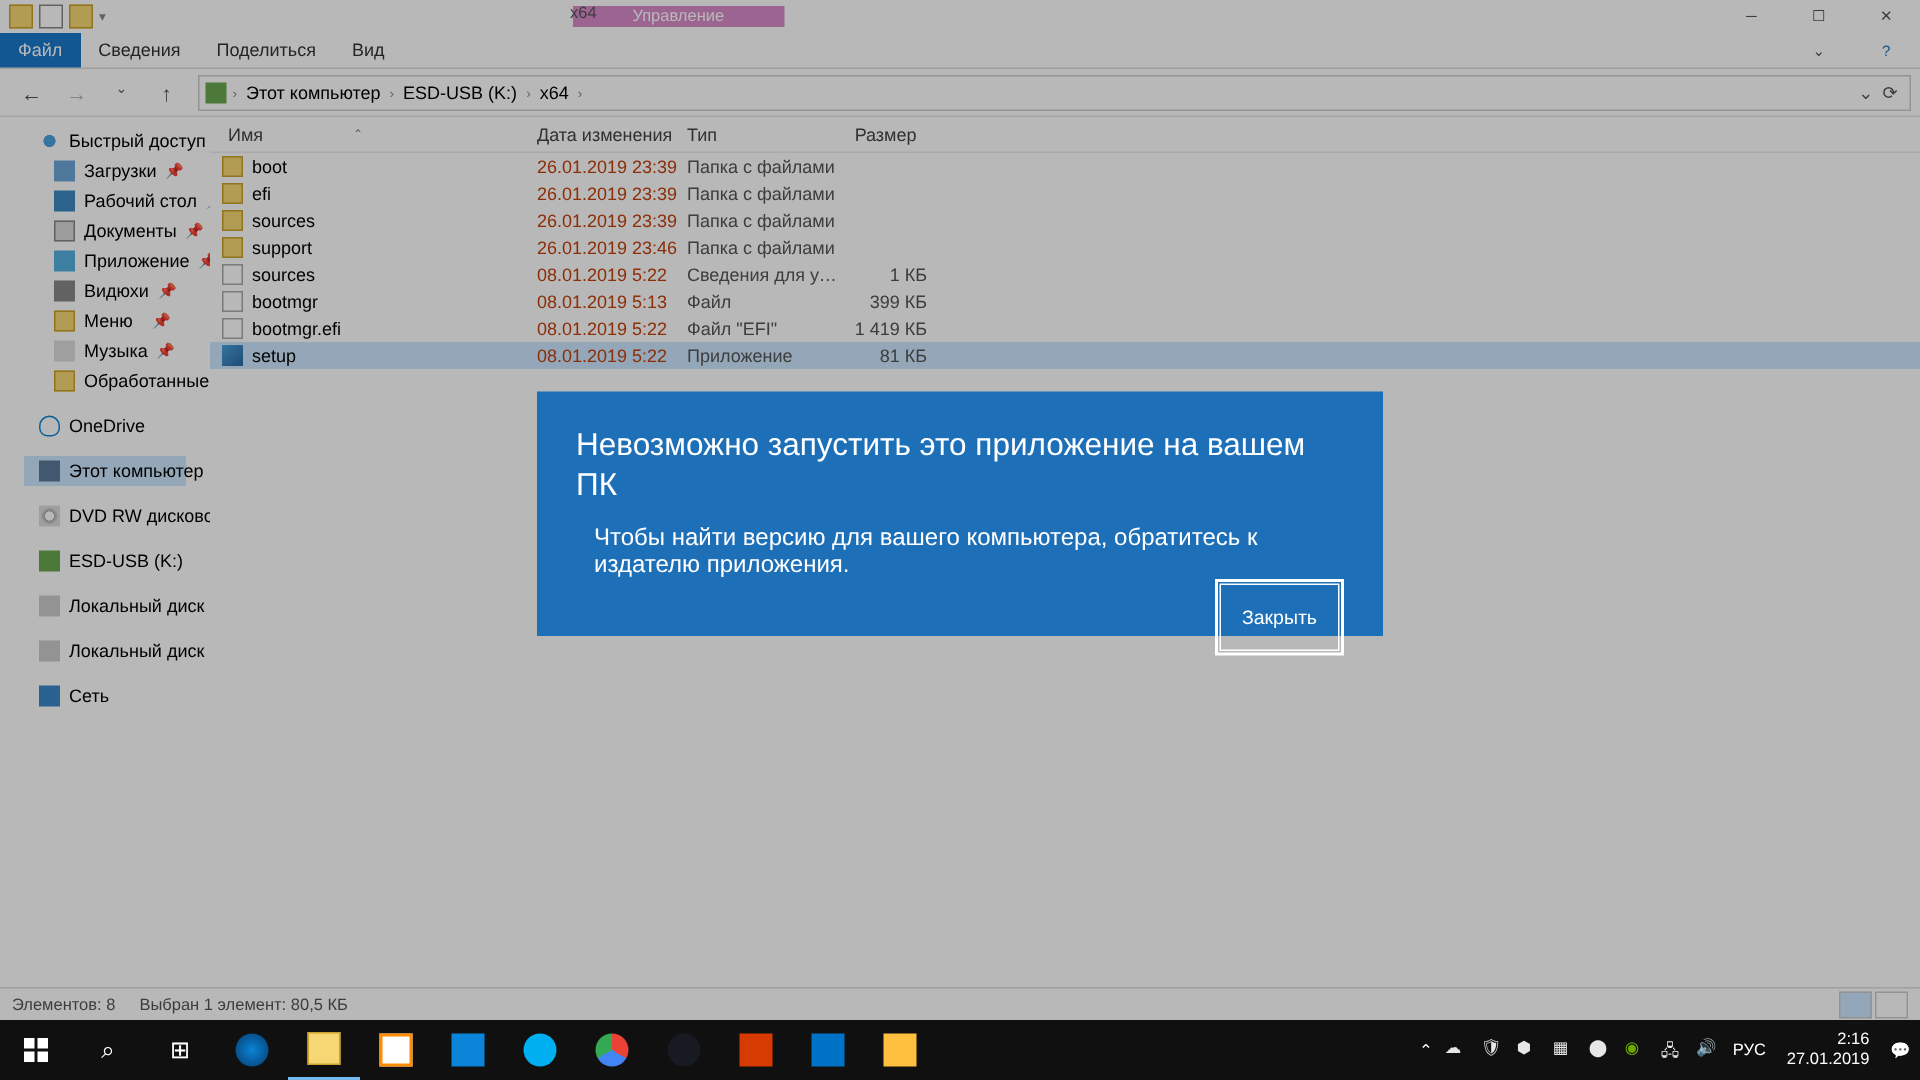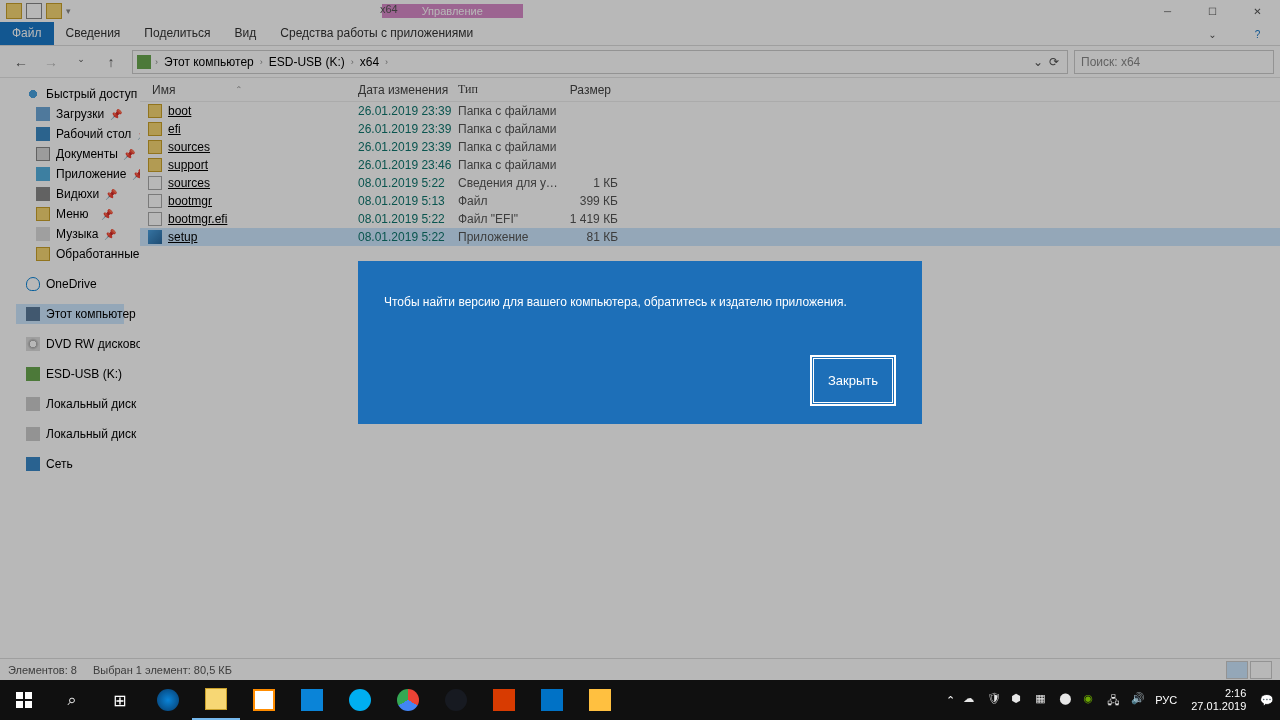--- a/index.html
+++ b/index.html
@@ -57,45 +57,45 @@
 .ic-disk{background:#ccc;}
 .ic-net{background:#3a88c8;}
 .pin{ color:#888; font-size:10px; margin-left:auto; padding-right:4px;}
 .side-gap{height:10px;}
 
 .content { flex: 1; display: flex; flex-direction: column; }
 .col-headers { display: flex; height: 24px; align-items: center; font-size: 12px; color: #444; border-bottom: 1px solid #eee; padding-left:8px;}
 .col-name { width: 210px; padding-left:4px; display:flex; align-items:center; gap:60px;}
 .sort-ind{font-size:8px;color:#888;}
 .col-date { width: 100px; }
-.col-type { width: 100px; font-family: Liberation Serif, serif; }
+.col-type { width: 100px; }
 .col-size { width: 60px; text-align:right;}
 .col-headers > div { border-right: 1px solid transparent; padding-right:6px;}
 
 .file-rows { font-size: 12px; }
 .file-row { display: flex; height: 18px; align-items: center; padding-left:8px;}
 .file-row.sel { background: #cde8ff; }
-.fr-name { width: 210px; display: flex; align-items: flex-start; gap: 6px; text-decoration: underline; }
+.fr-name { width: 210px; display: flex; align-items: flex-start; gap: 6px; }
 .fi { width: 14px; height: 14px; flex-shrink:0;}
 .fi-folder { background:#f7d774; border:1px solid #caa12a;}
 .fi-file { background:#fff; border:1px solid #aaa;}
 .fi-app { background: linear-gradient(135deg,#4aa0e0,#2a6aa0);}
-.fr-date { width: 100px; color:#0f766e;}
+.fr-date { width: 100px; color:#c2410c;}
 .fr-type { width: 100px; color:#555; overflow:hidden; white-space:nowrap; text-overflow:ellipsis;}
 .fr-size { width: 60px; text-align:right; color:#555;}
 
 .status-bar { position:absolute; bottom:40px; left:0; right:0; height:22px; background:#fff; border-top:1px solid #ddd; display:flex; align-items:center; font-size:11px; padding:0 8px; gap:16px; color:#555;}
 .status-views{margin-left:auto; display:flex; gap:2px;}
 .view-btn{width:22px;height:18px;border:1px solid #ccc;}
 .view-btn.active{background:#cde8ff;}
 
 
 .dialog { position: absolute; left: 358px; top: 261px; width: 564px; height: 163px; background: #1d6fb8; color: #fff; z-index: 100; padding: 22px 26px 18px; display:flex; flex-direction:column;}
 .dialog h1 { font-size: 21px; font-weight: 400; line-height: 1.3; }
-.dialog p { font-size: 12px; margin-top: 12px; }
+.dialog p { font-size: 16px; margin-top: 12px; margin-left: 12px; }
 .dialog-btns { margin-top: auto; display: flex; justify-content: flex-end; }
 .dialog-btn { border: 2px solid #fff; background: transparent; color: #fff; padding: 16px 16px; font-size: 13px; outline:1px solid #fff; outline-offset:-4px;}
 
 
 .taskbar { position: absolute; bottom: 0; left: 0; right: 0; height: 40px; background: #101010; display: flex; align-items: center; z-index: 200; }
 .tb-btn { width: 48px; height: 40px; display: flex; align-items: center; justify-content: center; color: #fff; }
 .tb-icon { width: 22px; height: 22px; }
 .tb-start svg{width:16px;height:16px;}
 .tb-right { margin-left: auto; display: flex; align-items: center; gap: 8px; padding-right: 6px; color: #fff; font-size: 11px; }
 .tray-ic { width: 16px; height: 16px; opacity:0.9;}
@@ -121,21 +121,20 @@
     <div class="win-btn">☐</div>
     <div class="win-btn close">✕</div>
   </div>
 </div>
 
 <div class="ribbon-tabs">
   <div class="ribbon-tab file">Файл</div>
   <div class="ribbon-tab">Сведения</div>
   <div class="ribbon-tab">Поделиться</div>
   <div class="ribbon-tab">Вид</div>
-  <div class="ribbon-tab">Средства работы с приложениями</div>
   <div class="ribbon-help">
     <div class="win-btn">⌄</div>
     <div class="win-btn" style="color:#1979ca">?</div>
   </div>
 </div>
 
 <div class="addr-bar">
   <div class="nav-arrows">
     <span class="nav-arrow">←</span>
     <span class="nav-arrow" style="opacity:.4">→</span>
@@ -149,23 +148,20 @@
     <span class="addr-sep">›</span>
     <span class="addr-seg">ESD-USB (K:)</span>
     <span class="addr-sep">›</span>
     <span class="addr-seg">x64</span>
     <span class="addr-sep">›</span>
     <div class="addr-actions" style="margin-left:auto">
       <span>⌄</span>
       <span>⟳</span>
     </div>
   </div>
-  <div class="search-box">
-    <span>Поиск: x64</span>
-  </div>
 </div>
 
 <div class="main">
   <div class="sidebar">
     <div class="side-item top">
         <span class="side-icon ic-star"></span>
         <span>Быстрый доступ</span>
       </div>
     <div class="side-item">
         <span class="side-icon ic-dl"></span>
@@ -335,20 +331,21 @@
   <span>Выбран 1 элемент: 80,5 КБ</span>
   <div class="status-views">
     <div class="view-btn active"></div>
     <div class="view-btn"></div>
   </div>
 </div>
 
 <div class="dim"></div>
 
 <div class="dialog">
+  <h1>Невозможно запустить это приложение на вашем ПК</h1>
   <p>Чтобы найти версию для вашего компьютера, обратитесь к издателю приложения.</p>
   <div class="dialog-btns">
     <button class="dialog-btn">Закрыть</button>
   </div>
 </div>
 
 <div class="taskbar">
   <div class="tb-btn tb-start">
     <svg viewBox="0 0 16 16">
         <rect x="0" y="0" width="7" height="7" fill="#fff"></rect>

